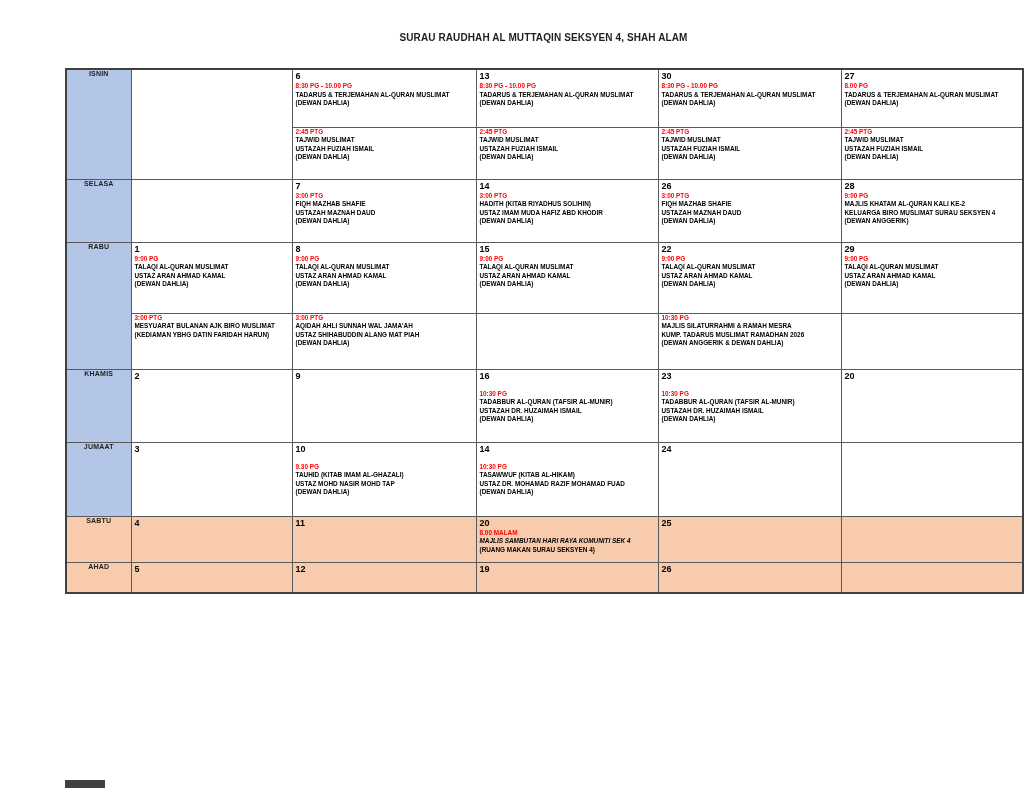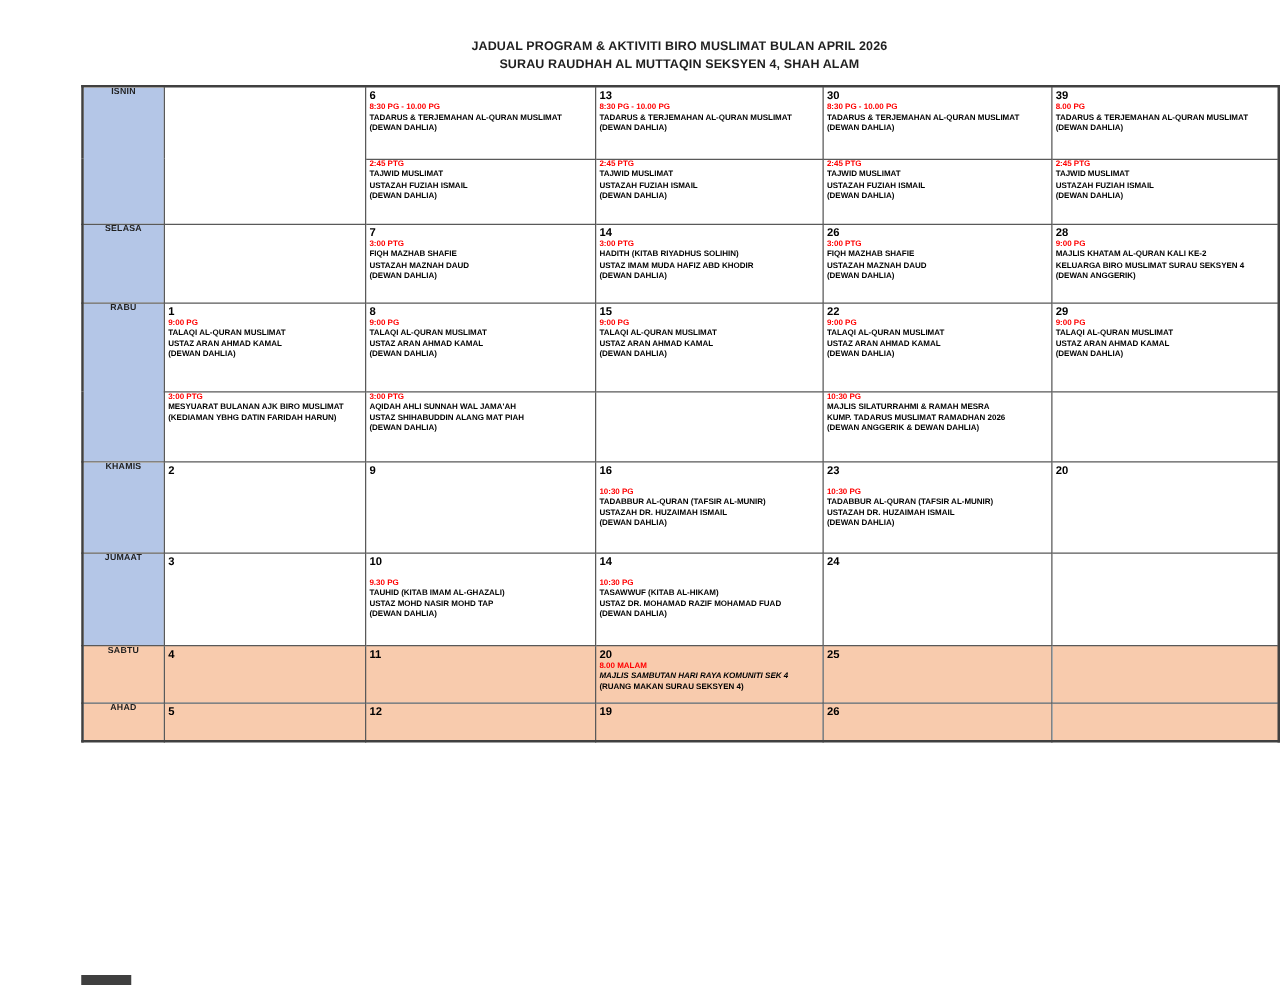--- a/index.html
+++ b/index.html
@@ -36,21 +36,20 @@
   .edge-artifact {
     position:absolute; left:65px; top:780px; width:40px; height:8px;
     background:#3f3f3f;
   }
 </style>
 </head>
 <body>
 
 <div class="page">
   <div class="titles">
-    <div class="title-line">JADUAL PROGRAM &amp; AKTIVITI BIRO MUSLIMAT BULAN APRIL 2026</div>
     <div class="title-line">SURAU RAUDHAH AL MUTTAQIN SEKSYEN 4, SHAH ALAM</div>
   </div>
 
   <table class="cal">
     <colgroup id="cal-cols">
         <col style="width: 65px;">
         <col style="width: 161px;">
         <col style="width: 184px;">
         <col style="width: 182px;">
         <col style="width: 183px;">
@@ -78,21 +77,21 @@
           </td>
           <td class="cell">
             <div class="date">30</div>
             <div class="block">
               <div class="time">8:30 PG - 10.00 PG</div>
               <div class="line">TADARUS &amp; TERJEMAHAN AL-QURAN MUSLIMAT</div>
               <div class="line">(DEWAN DAHLIA)</div>
             </div>
           </td>
           <td class="cell">
-            <div class="date">39</div>
+            <div class="date">27</div>
             <div class="block">
               <div class="time">8.00 PG</div>
               <div class="line">TADARUS &amp; TERJEMAHAN AL-QURAN MUSLIMAT</div>
               <div class="line">(DEWAN DAHLIA)</div>
             </div>
           </td>
         </tr>
         <tr style="height: 52px;">
           <td class="cell">
             <div class="block">

